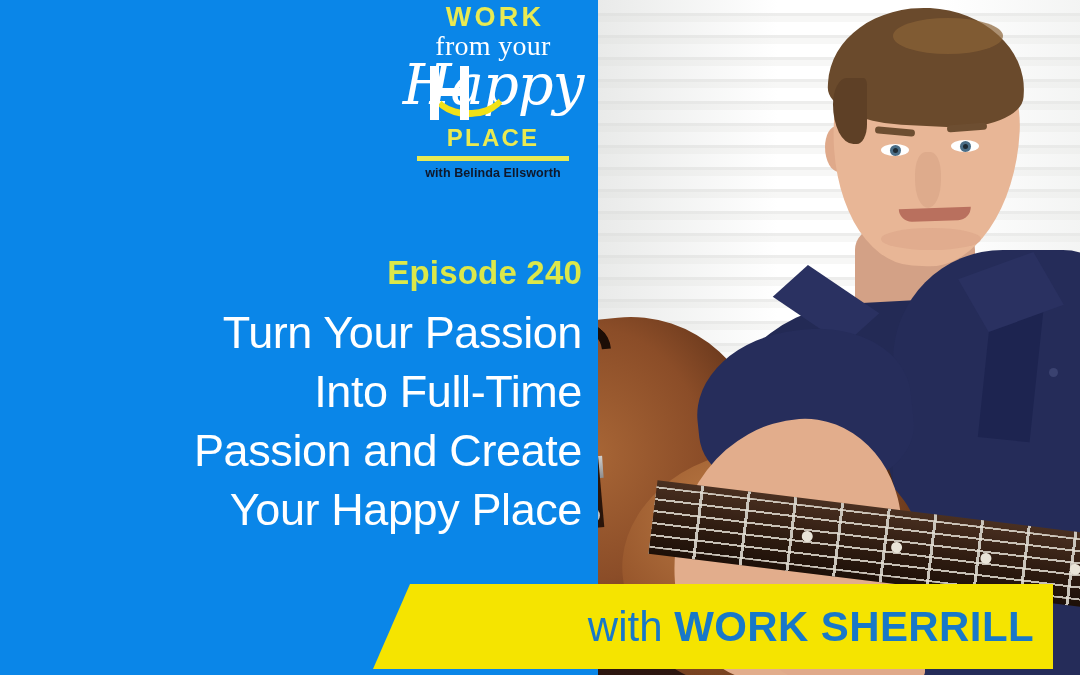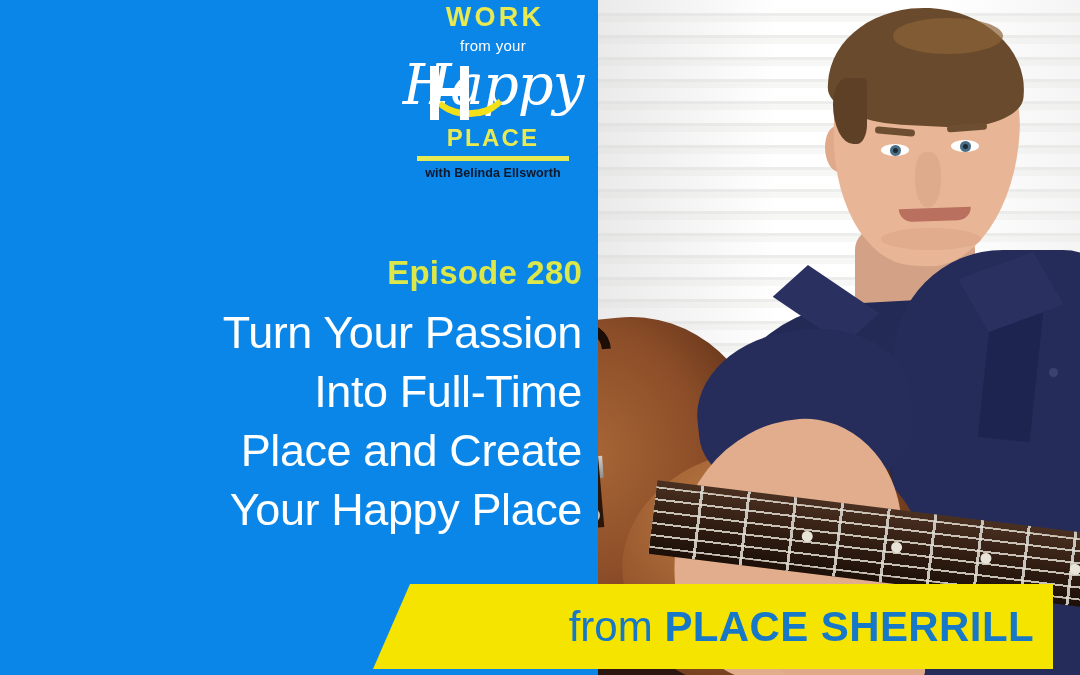--- a/index.html
+++ b/index.html
@@ -37,25 +37,26 @@
   .logo-work {
     color: #e9ea52;
     font-size: 27px;
     font-weight: bold;
     letter-spacing: 3.2px;
     line-height: 30px;
     margin-left: 4px;
   }
   .logo-from {
     color: #ffffff;
-    font-size: 15px;
+    font-size: 28px;
     font-weight: normal;
     line-height: 25px;
     letter-spacing: 0.3px;
     margin-top: 1px;
+    font-family: Liberation Serif, serif;
   }
   .logo-happy-wrap {
     position: relative;
     height: 62px;
     margin-top: 0px;
   }
   .logo-happy {
     position: absolute;
     left: 0; right: 0; top: -4px;
     color: #ffffff;
@@ -590,29 +591,29 @@
       <div class="logo-hbar logo-h-right"></div>
       <div class="logo-hbar logo-h-mid"></div>
       <div class="logo-happy">Happy</div>
     </div>
     <div class="logo-place">PLACE</div>
     <div class="logo-rule"></div>
     <div class="logo-byline">with Belinda Ellsworth</div>
   </div>
 
   <div class="episode-block">
-    <div class="episode-label">Episode 280</div>
+    <div class="episode-label">Episode 240</div>
     <div class="episode-title">
       <span class="tline">Turn Your Passion</span>
       <span class="tline">Into Full-Time</span>
-      <span class="tline">Place and Create</span>
+      <span class="tline">Passion and Create</span>
       <span class="tline">Your Happy Place</span>
     </div>
   </div>
 
   <div class="guest-banner">
     <div class="guest-text">
-      <span class="with">from </span>
-      <span>PLACE SHERRILL</span>
+      <span class="with">with </span>
+      <span>WORK SHERRILL</span>
     </div>
   </div>
 
 </div>
 
 </body></html>

